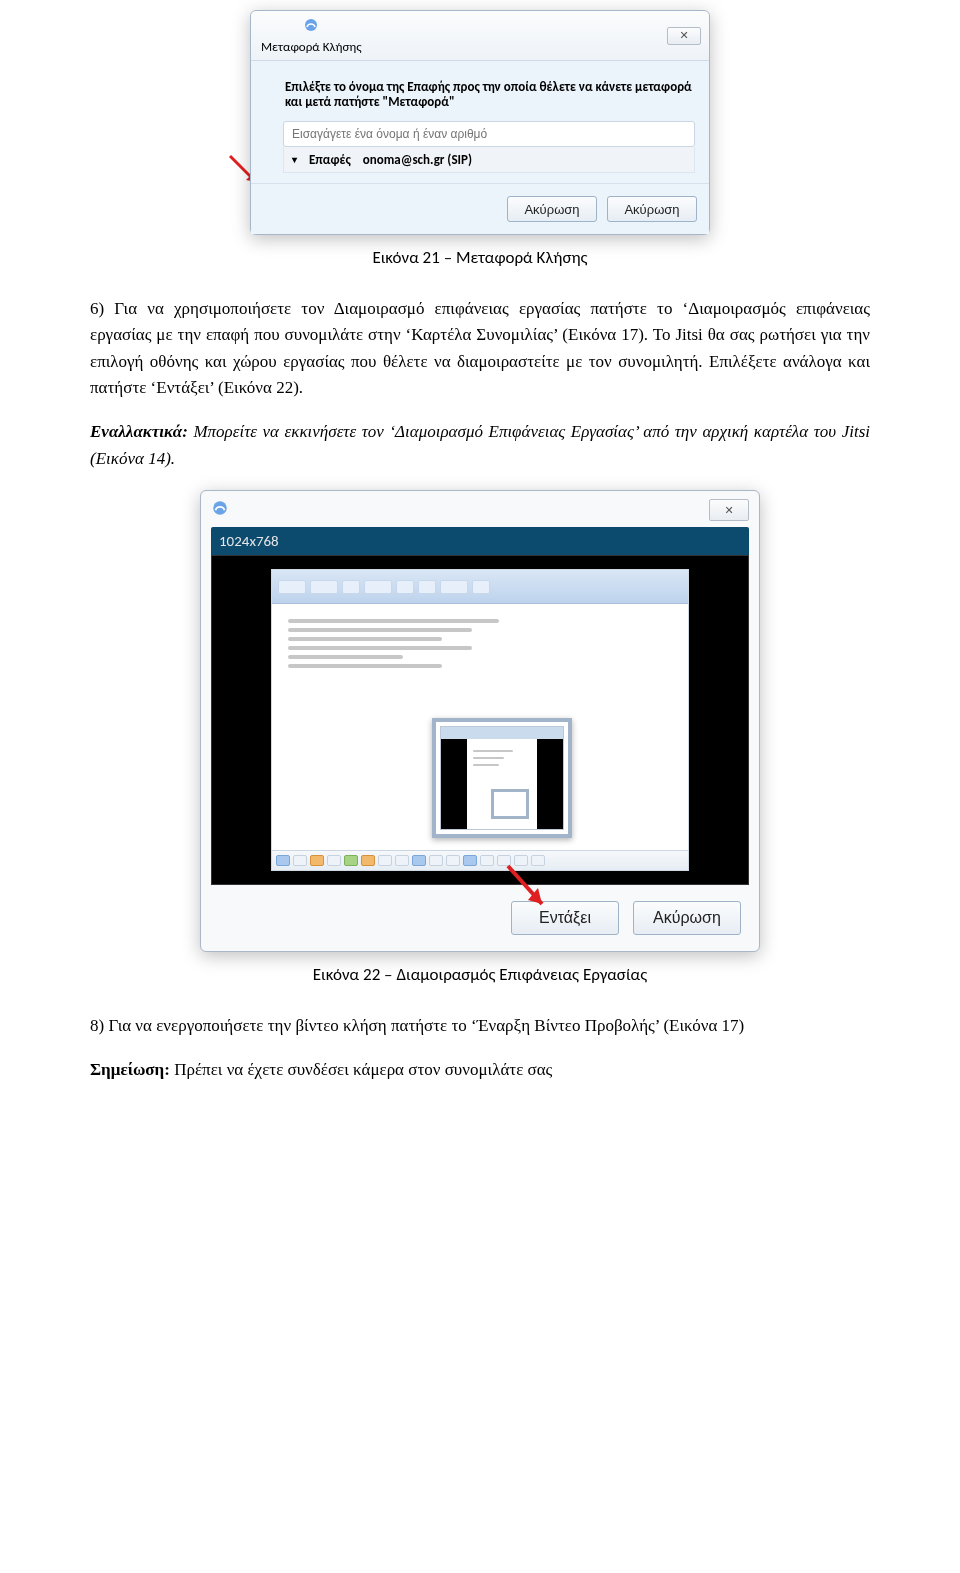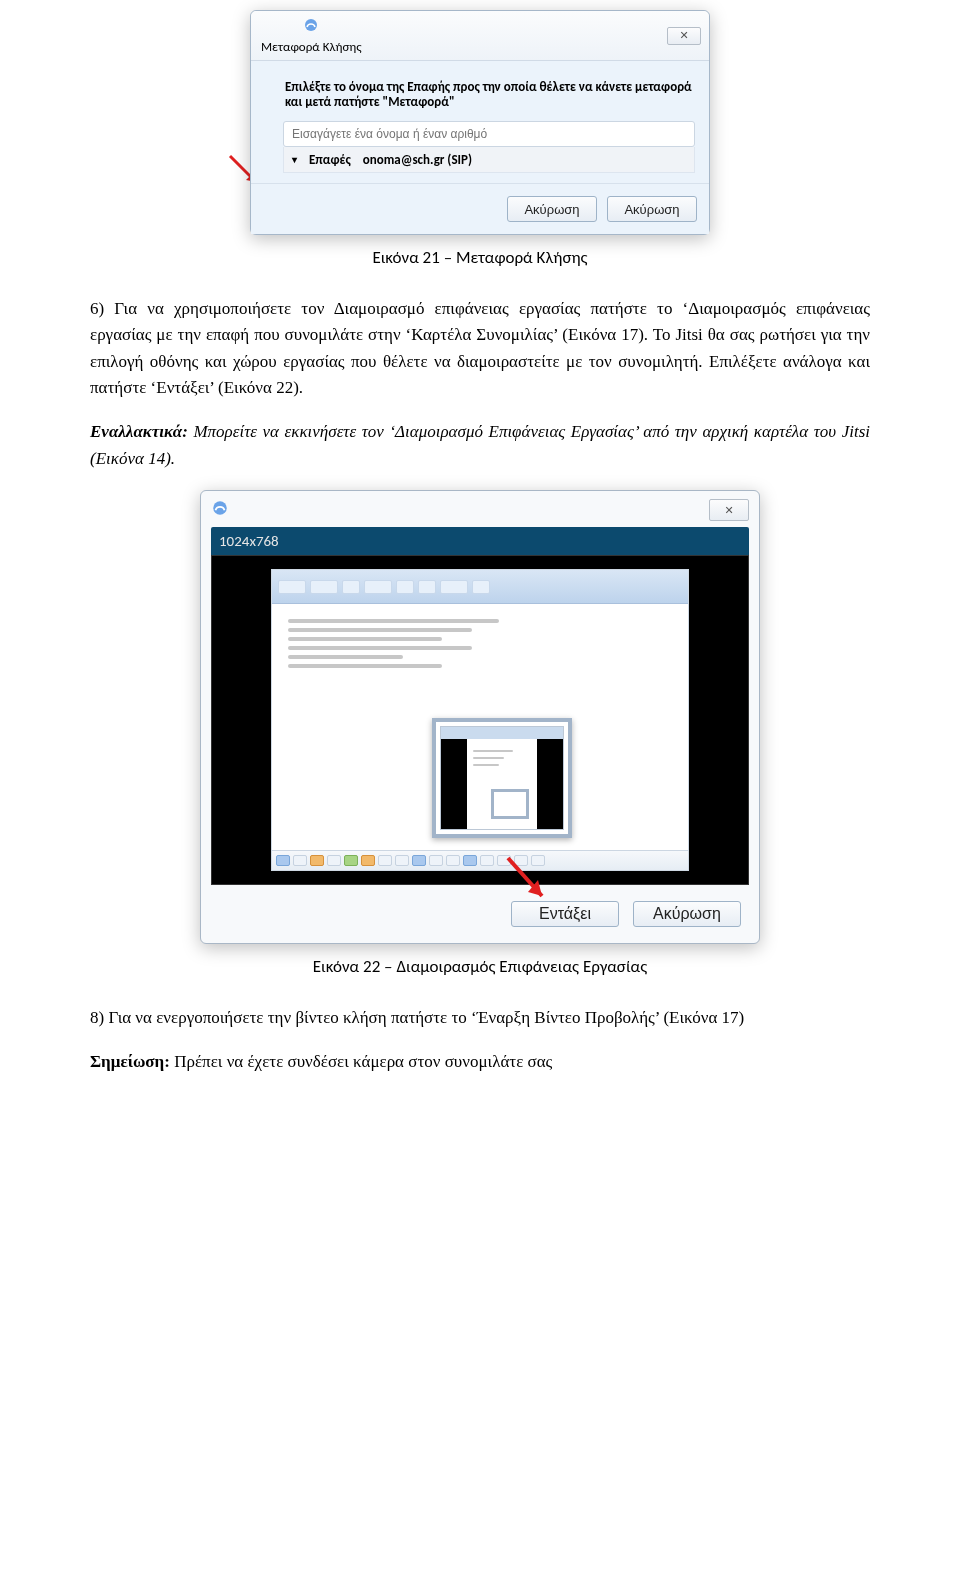--- a/index.html
+++ b/index.html
@@ -165,21 +165,21 @@
     .tb-item{
       width:14px; height:11px; border:1px solid #c6d2e0; background:#eef3f9; border-radius:2px;
     }
     .tb-orange{ background:#f2b96a; border-color:#d6913c;}
     .tb-green{ background:#a7d484; border-color:#7cb15a;}
     .tb-blue{ background:#a9c8ee; border-color:#7aa6d9;}
     .dialog2-footer{
       display:flex; justify-content:flex-end; gap:14px; padding:16px 8px 4px 8px;
     }
     .win-btn.big{
-      min-width:108px; height:26px; font-size:16px;
+      min-width:108px; height:34px; font-size:16px;
     }
   </style>
 </head>
 <body>
 
 <div class="doc-wrap">
 
   <div class="figure-wrap">
     <div style="position:relative;">
       <svg class="arrow-red" style="left:-26px; top:140px;" width="44" height="44" viewBox="0 0 44 44">

